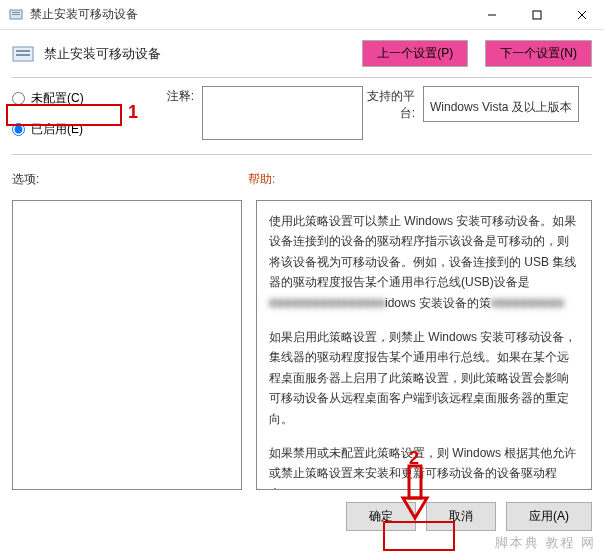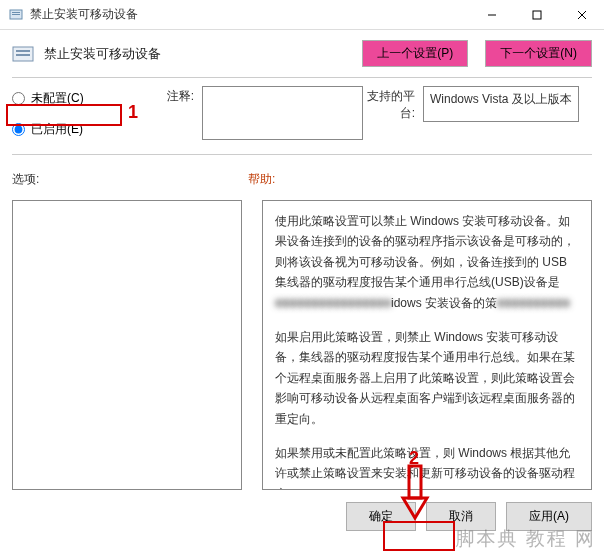--- a/index.html
+++ b/index.html
@@ -19,44 +19,44 @@
 .divider { border: 0; border-top: 1px solid #ccc; margin: 2px 12px 8px 12px; }
 
 .radio-area { display: flex; padding: 0 12px 6px 12px; }
 .radio-col { width: 130px; display: flex; flex-direction: column; gap: 14px; padding-top: 4px; }
 .radio-item { display: flex; align-items: center; gap: 6px; cursor: pointer; white-space: nowrap; }
 .radio-item input { margin: 0; }
 .right-col { flex: 1; display: flex; flex-direction: row; }
 .field-row { display: flex; margin-bottom: 6px; }
 .field-label { width: 60px; text-align: right; padding-right: 8px; padding-top: 2px; color: #333; }
 .comment-box { flex: 1; height: 54px; border: 1px solid #888; background: #fff; resize: none; padding: 2px; }
-.platform-box { flex: 1; height: 36px; border: 1px solid #888; background: #fff; padding: 4px 6px; color: #333; overflow: hidden; }
+.platform-box { flex: 1; height: 36px; border: 1px solid #888; background: #fff; padding: 12px 6px; color: #333; overflow: hidden; }
 
 .mid-row { display: flex; padding: 8px 12px 4px 12px; }
 .mid-left { width: 236px; color: #333; }
 .mid-right { flex: 1; color: #c2410c; }
 
-.panels { display: flex; padding: 8px 12px 6px 12px; gap: 20px; }
+.panels { display: flex; padding: 8px 12px 6px 12px; gap: 14px; }
 .panel { border: 1px solid #888; background: #fff; height: 290px; overflow: hidden; }
 .panel-left { width: 230px; }
 .panel-right { flex: 1; padding: 10px 12px; color: #333; line-height: 1.7; }
 .panel-right p { margin-bottom: 14px; }
 .blur { color: transparent; text-shadow: 0 0 6px rgba(60,60,60,0.8); }
 
 .footer { display: flex; justify-content: flex-end; padding: 6px 12px 8px 12px; gap: 10px; align-items: center; }
 .btn { background: #e1e1e1; border: 1px solid #adadad; padding: 5px 22px; cursor: pointer; }
 
 
 .annot-box1 { position: absolute; left: 6px; top: 104px; width: 116px; height: 22px; border: 2px solid #d40000; pointer-events: none; }
 .annot-label1 { position: absolute; left: 128px; top: 102px; color: #d40000; font-size: 18px; font-weight: bold; }
 .annot-label2 { position: absolute; left: 409px; top: 448px; color: #d40000; font-size: 18px; font-weight: bold; }
 .annot-arrow { position: absolute; left: 399px; top: 464px; pointer-events: none; }
 .annot-box2 { position: absolute; left: 383px; top: 521px; width: 72px; height: 30px; border: 2px solid #d40000; pointer-events: none; }
 
-.watermark { position: absolute; right: 8px; bottom: 6px; color: rgba(120,120,120,0.55); font-size: 19px; letter-spacing: 2px; pointer-events: none; }
+.watermark { position: absolute; right: 8px; bottom: 6px; color: rgba(120,120,120,0.55); font-size: 13px; letter-spacing: 2px; pointer-events: none; }
 </style>
 </head>
 <body>
 
 <div class="titlebar">
   <span class="ticon">
     <svg width="14" height="14" viewBox="0 0 14 14">
         <rect x="1" y="2" width="12" height="9" fill="#d9e6f2" stroke="#6a8fb0"></rect>
         <rect x="3" y="4" width="8" height="1" fill="#6a8fb0"></rect>
         <rect x="3" y="6" width="8" height="1" fill="#6a8fb0"></rect>

